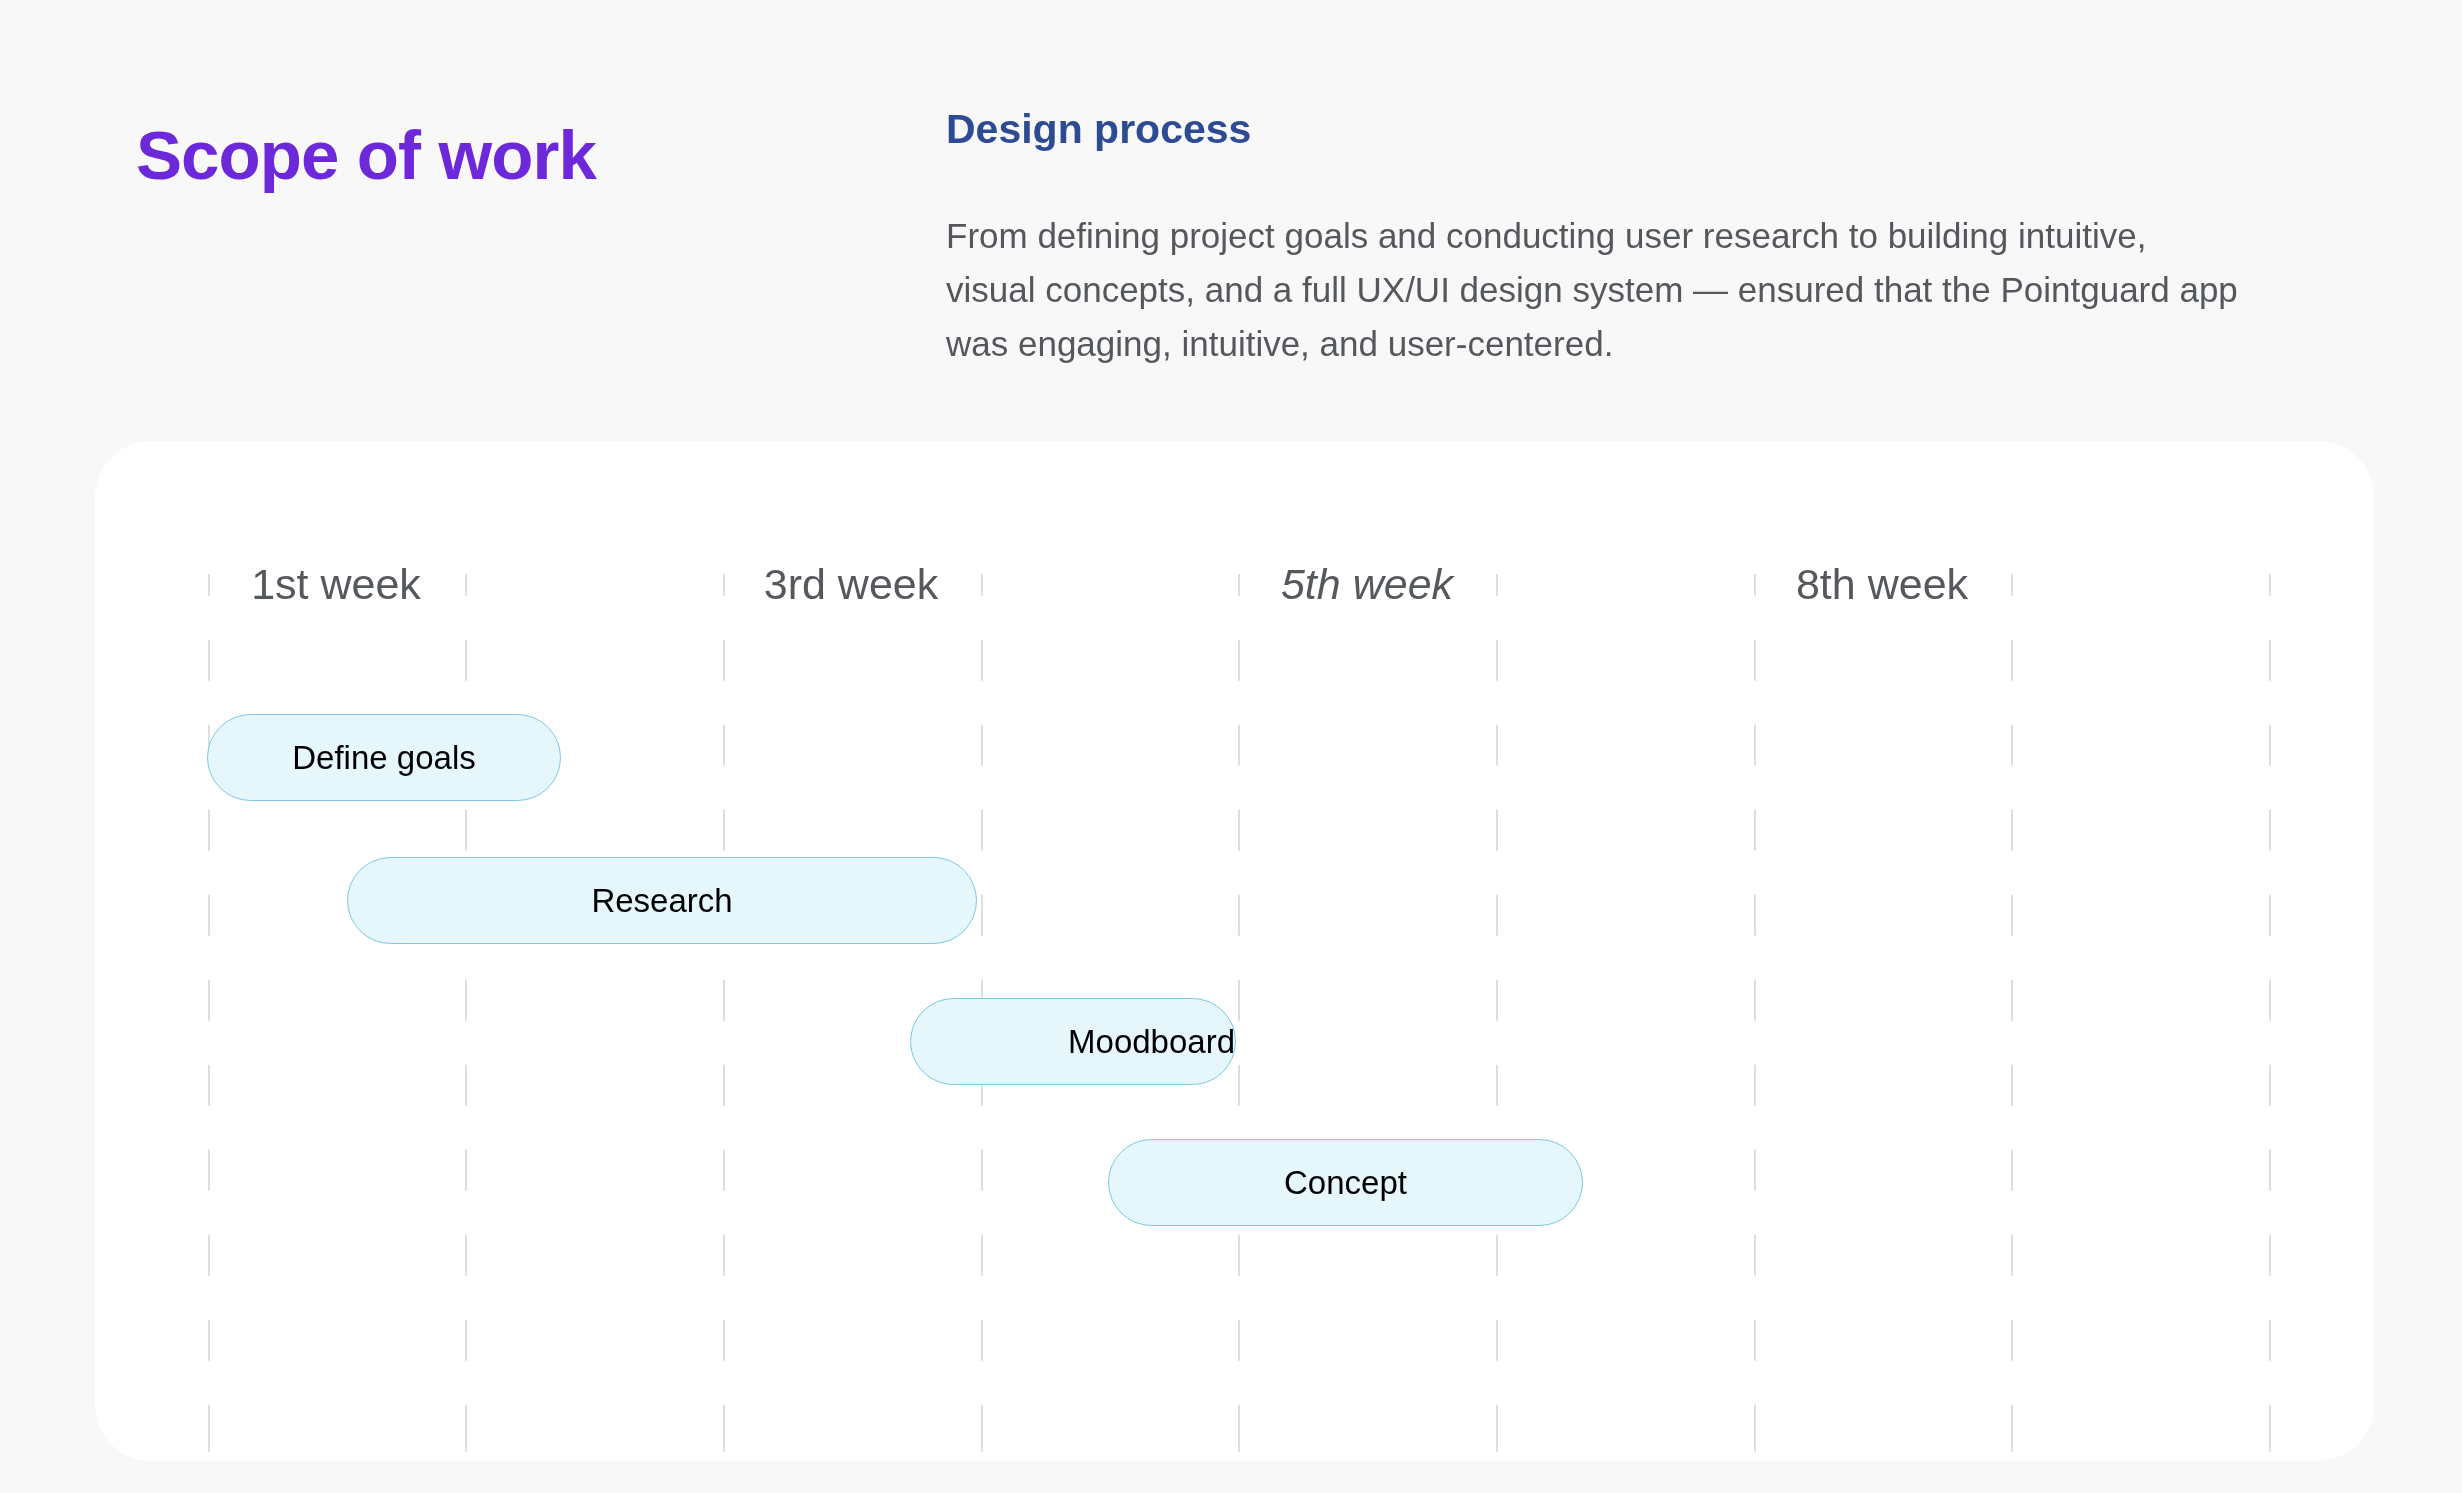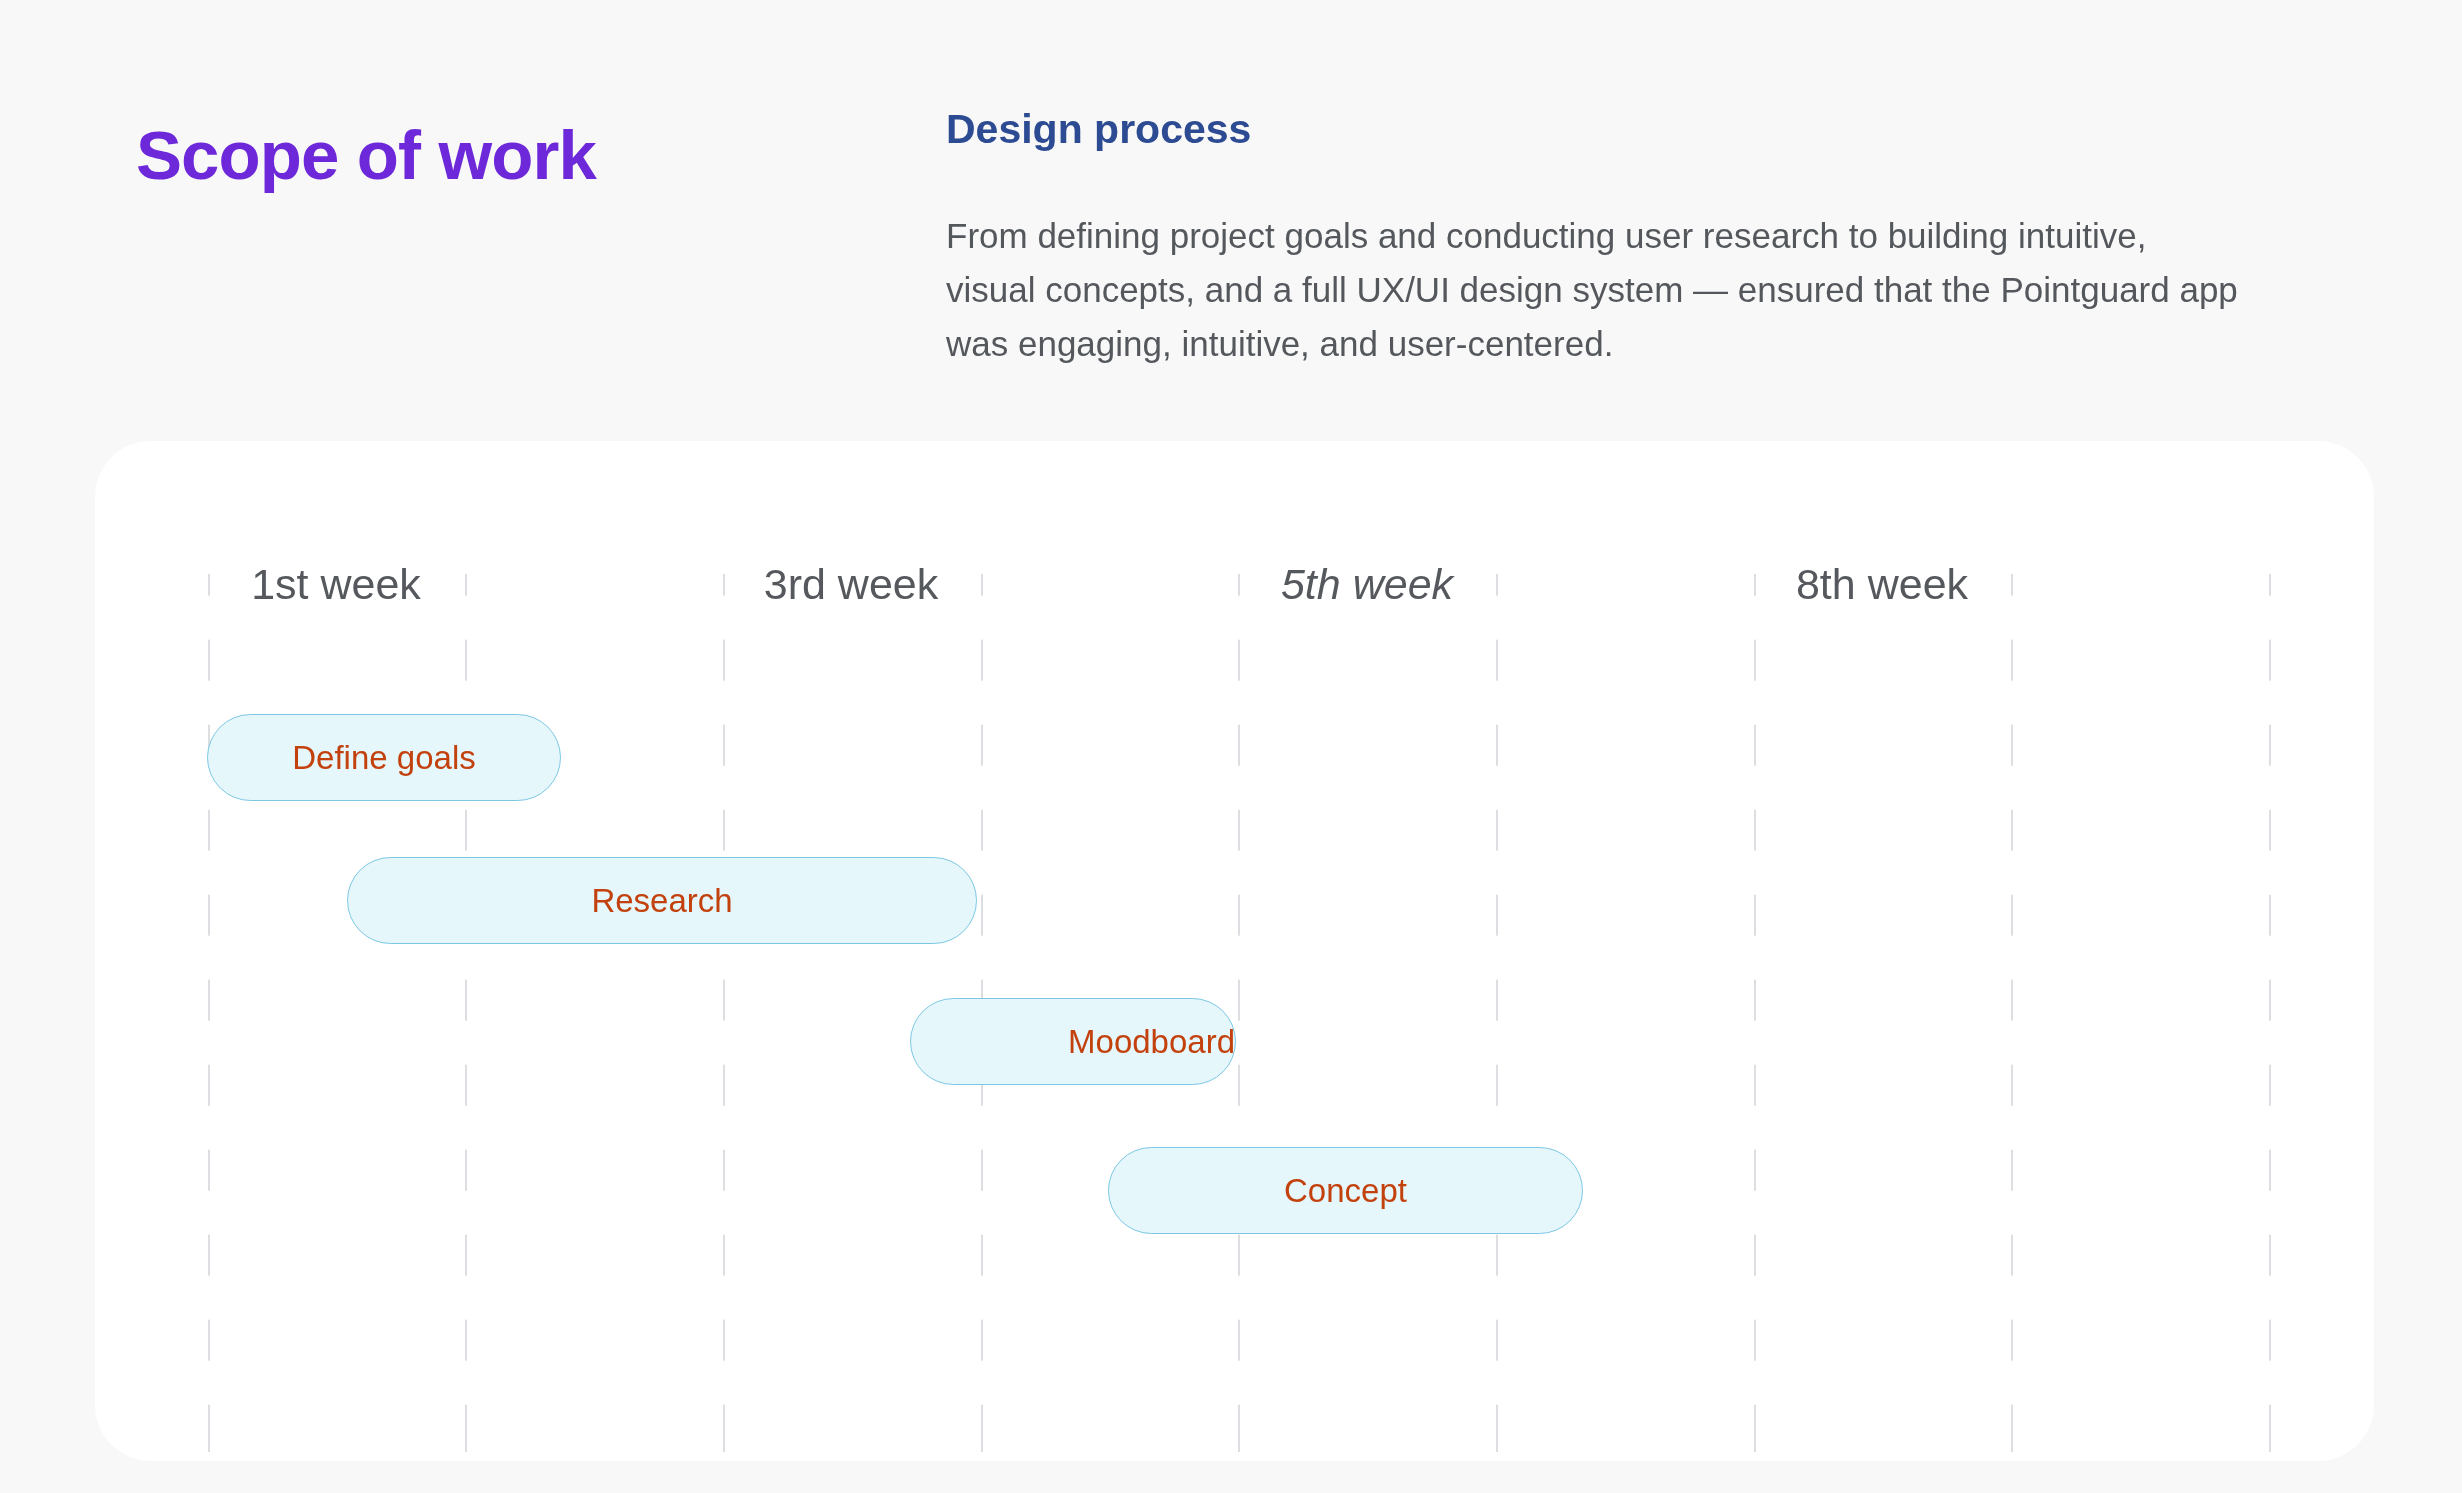--- a/index.html
+++ b/index.html
@@ -44,21 +44,21 @@
     text-align: center;
     font-size: 43px; color: #55585d;
   }
   .task-pill {
     position: absolute; height: 87px;
     box-sizing: border-box;
     border-radius: 44px;
     background: #e6f7fc;
     border: 1.8px solid #7cc8e4;
     display: flex; align-items: center; justify-content: center;
-    font-size: 33px; color: #c2410c;
+    font-size: 33px; color: #000000;
   }
   .task-pill.solid {
     background: #49b7e4;
     border: none;
     color: #ffffff;
   }
 </style>
 </head>
 <body>
 
@@ -89,17 +89,17 @@
     <div class="week-label" style="left: 1655px;">8th week</div>
     <div class="task-pill" style="left: 112px; top: 273px; width: 354px;">
     <span>Define goals</span>
   </div>
     <div class="task-pill" style="left: 252px; top: 416px; width: 630px;">
     <span>Research</span>
   </div>
     <div class="task-pill" style="left: 815px; top: 557px; width: 326px; justify-content: flex-end;">
     <span>Moodboard</span>
   </div>
-    <div class="task-pill" style="left: 1013px; top: 698px; width: 475px; margin-top: 8px;">
+    <div class="task-pill" style="left: 1013px; top: 698px; width: 475px;">
     <span>Concept</span>
   </div>
   </div>
 
 
 </body></html>

